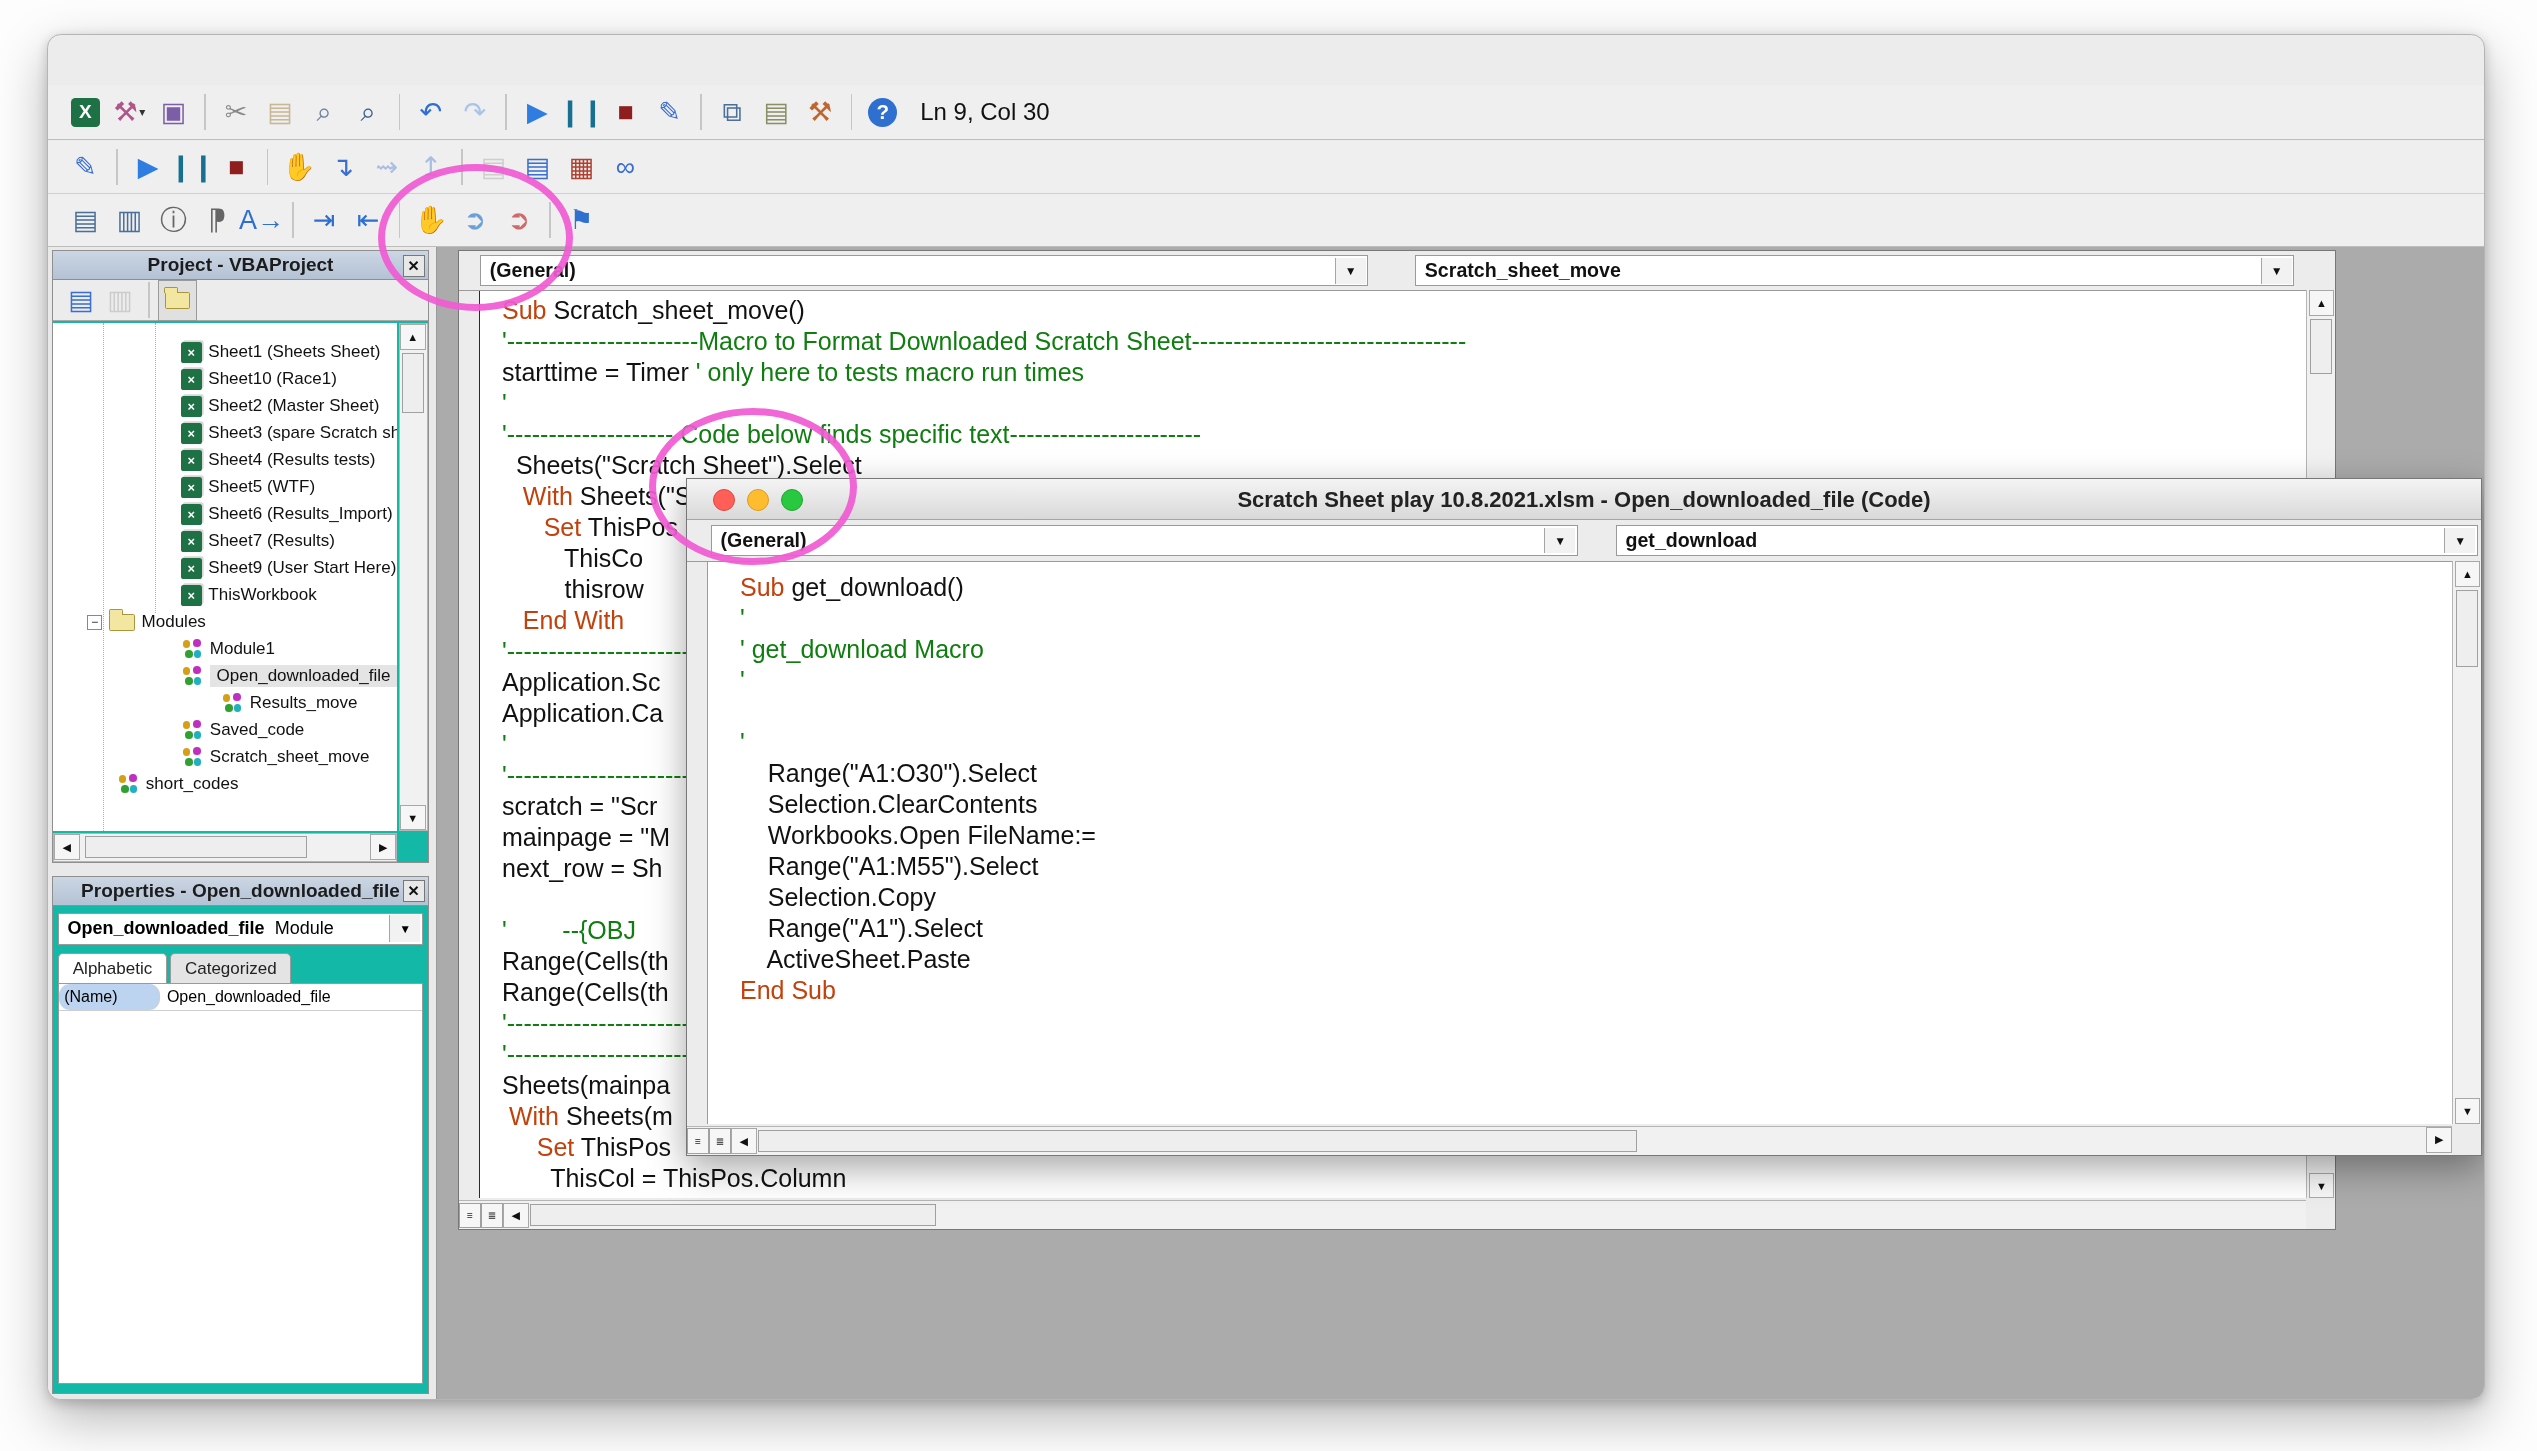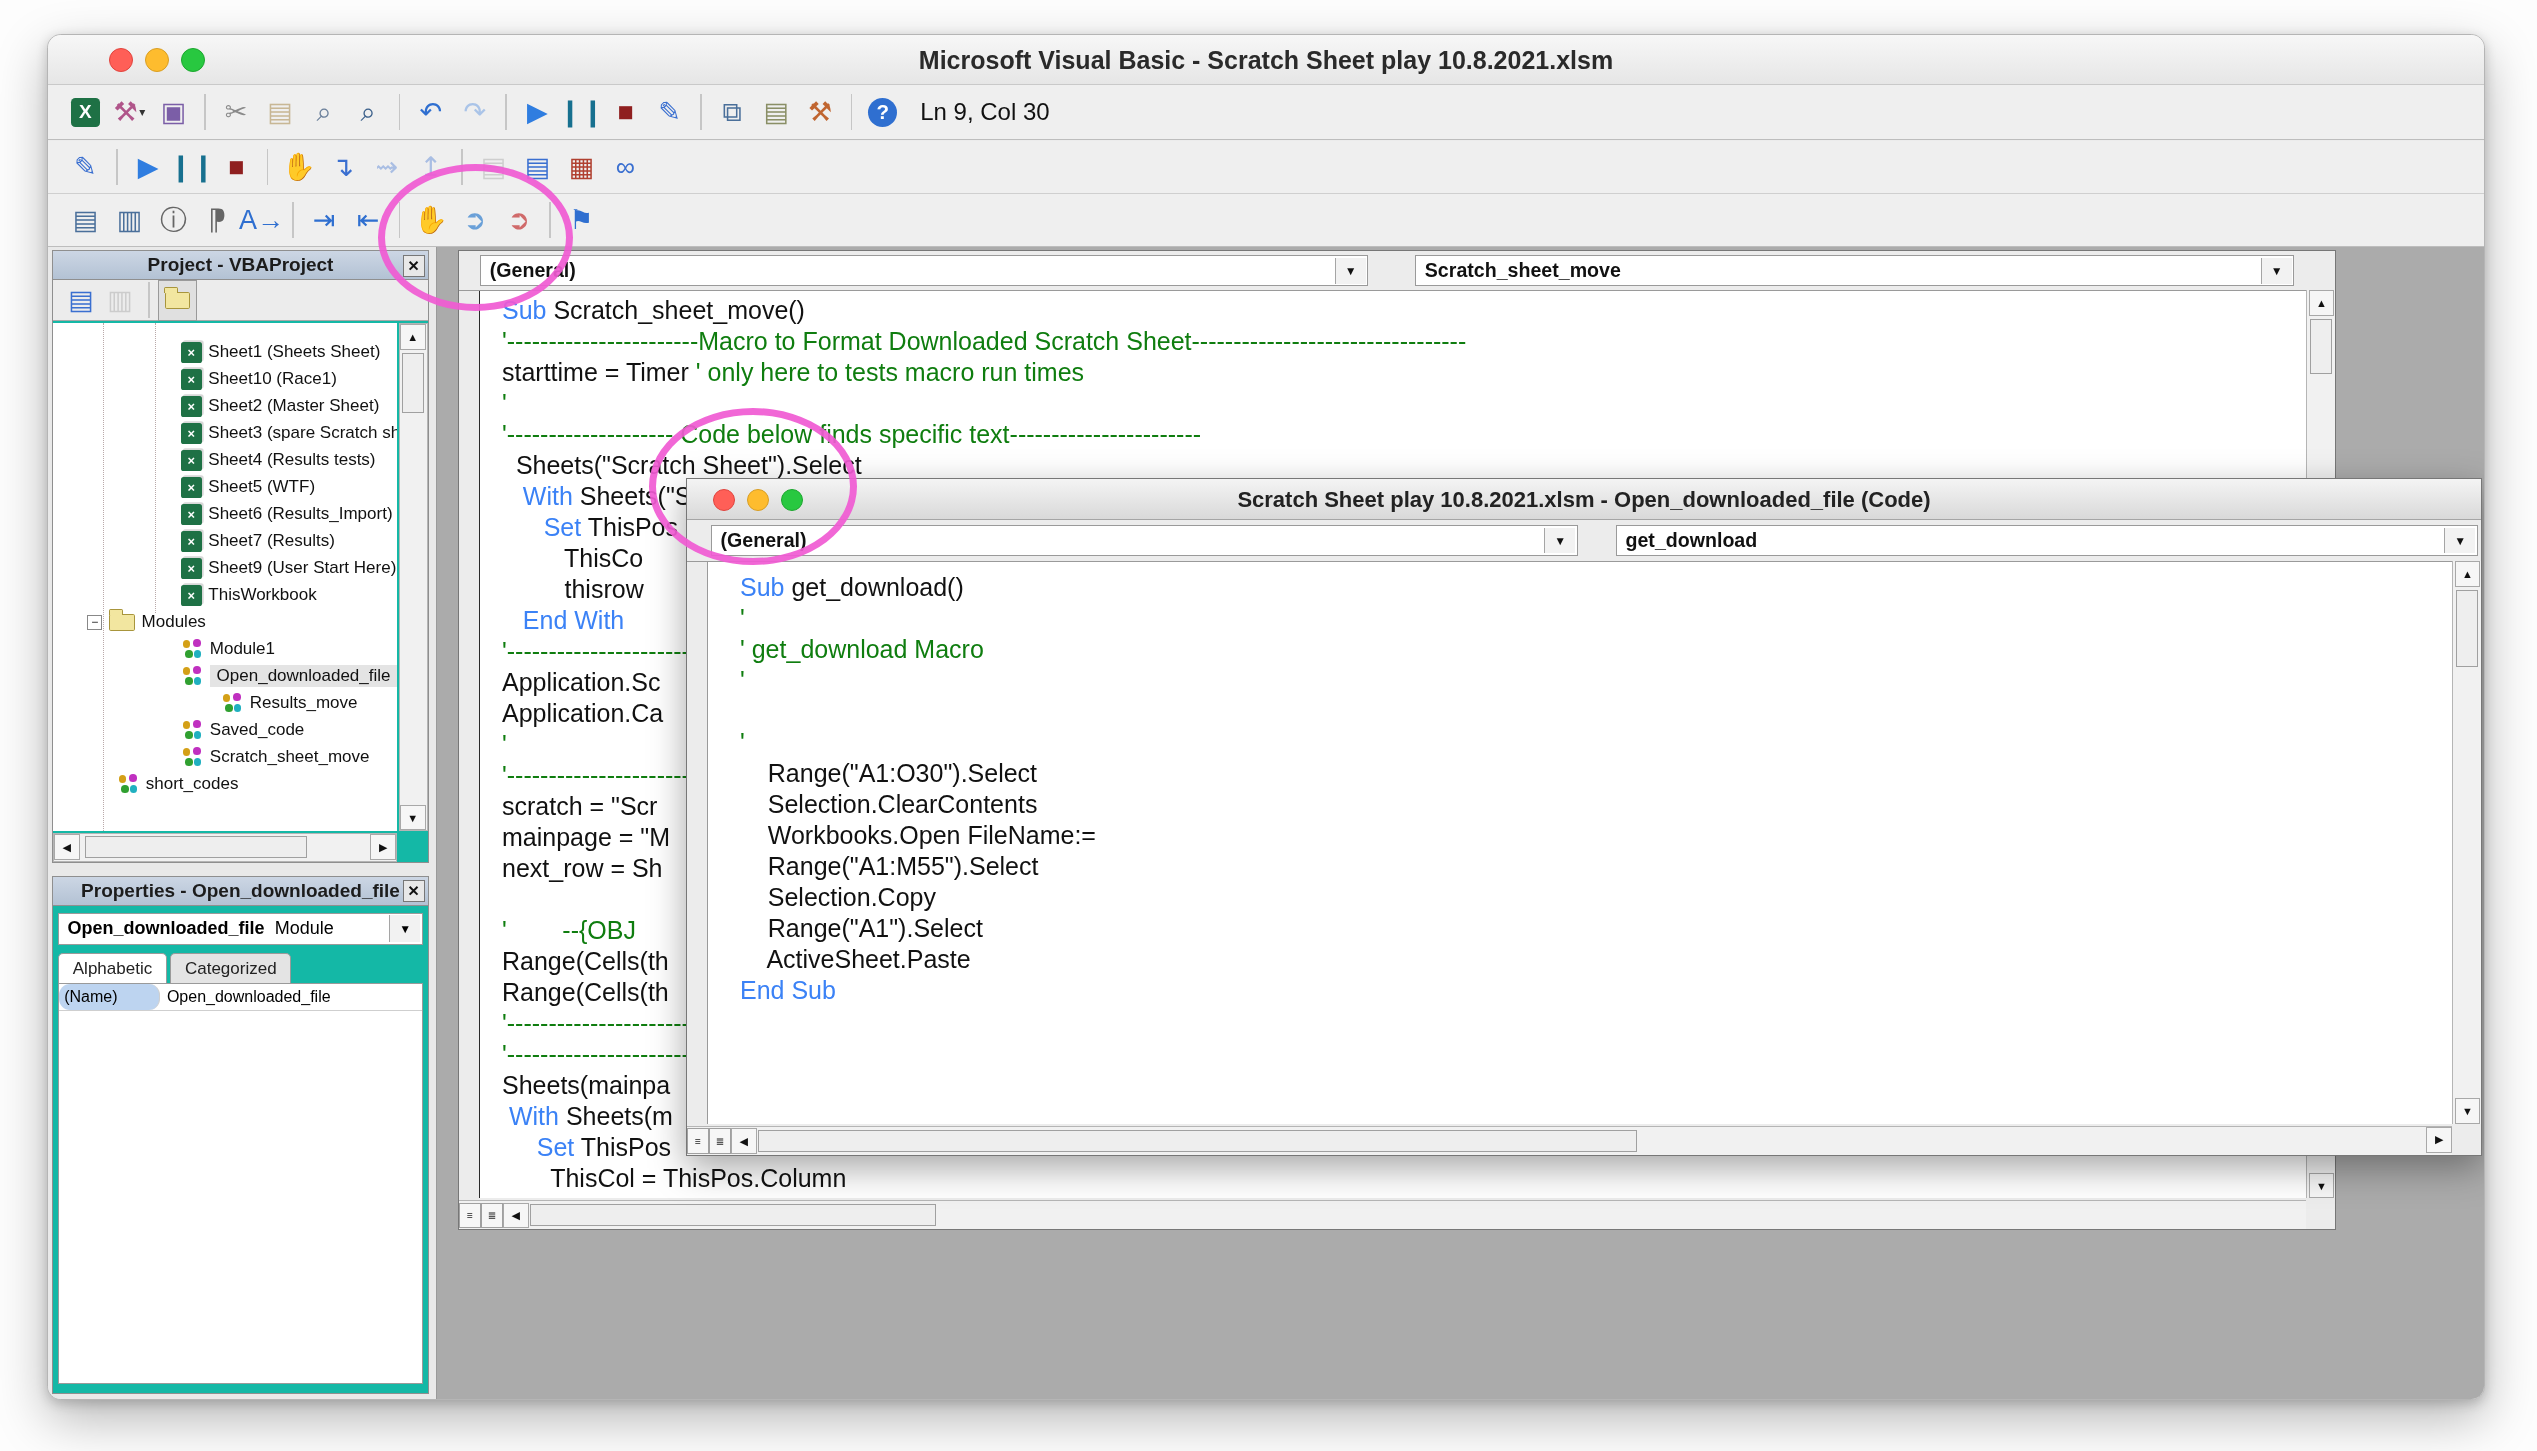--- a/index.html
+++ b/index.html
@@ -104,21 +104,21 @@
   
   .code-window { position:absolute; background:#ececec; border:1.7px solid #777; }
   .dd-row { display:flex; align-items:center; background:#ececec; }
   .dd { height:31px; background:#fff; border:1.7px solid #9a9a9a; display:flex; align-items:center;
     font-size:19.6px; font-weight:bold; color:#111; padding-left:8.5px; position:relative; }
   .code-area { position:absolute; background:#fff; border-top:1.7px solid #9a9a9a; overflow:hidden; }
   .code-margin { position:absolute; left:0; top:0; bottom:0; width:20.5px; background:#ececec;
     border-right:1.7px solid #2a2a2a; }
   .code-text { position:absolute; font-size:25px; line-height:31px; white-space:pre; color:#111; }
   .code-line { height:31px; }
-  .kw { color:#3b82f6; }
+  .kw { color:#c2410c; }
   .cm { color:#0f7d0f; }
 
   .child-titlebar { position:absolute; left:0; top:0; right:0; height:41px;
     background:linear-gradient(#f4f4f4,#d9d9d9); border-bottom:1.7px solid #a5a5a5; }
   .child-titlebar .title { position:absolute; left:0; right:0; height:41px; line-height:41px;
     text-align:center; font-size:22px; font-weight:bold; color:#222; }
   .child-titlebar .light { top:10.2px; width:22px; height:22px; }
   .child-titlebar .light.red { left:25.6px; }
   .child-titlebar .light.yellow { left:60px; }
   .child-titlebar .light.green { left:94px; }
@@ -128,26 +128,20 @@
   
   .anno { position:absolute; border:7.7px solid #f05ad2; border-radius:50%; z-index:60; opacity:.92; }
 </style>
 </head>
 <body>
 
 <div class="page">
 
   <div class="app-window">
 
-    <div class="titlebar">
-      <span class="light red"></span>
-      <span class="light yellow"></span>
-      <span class="light green"></span>
-      <div class="title">Microsoft Visual Basic - Scratch Sheet play 10.8.2021.xlsm</div>
-    </div>
 
     <div class="toolbar r1">
       <span style="display:flex;align-items:center;">
           <span class="tb-icon">
             <span class="excel-chip">X</span>
           </span>
           <span class="tb-icon">
             <span class="glyph" style="color: rgb(176, 85, 138);">⚒</span>
             <span class="caret-mini">▾</span>
           </span>

